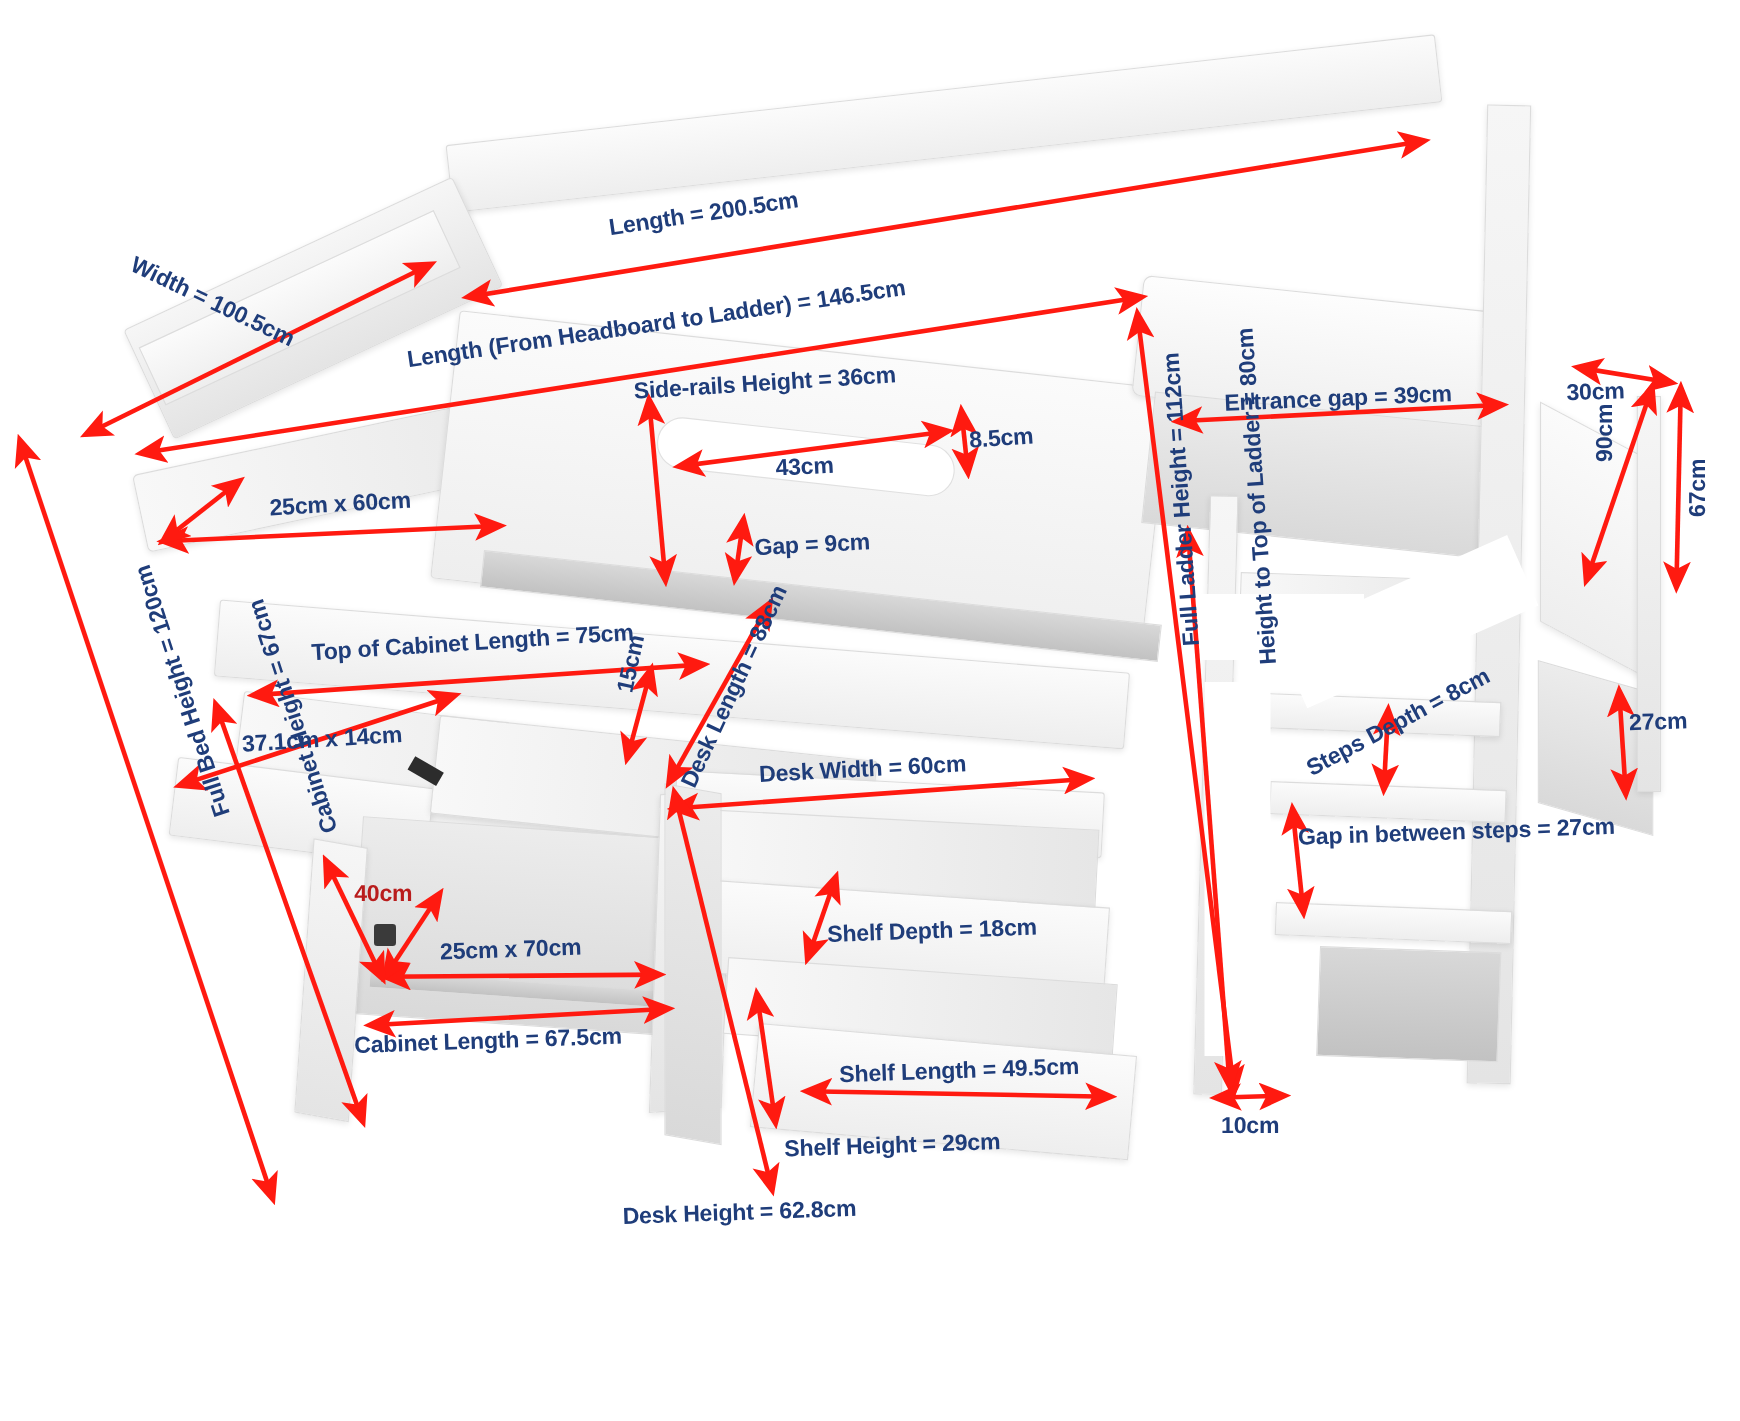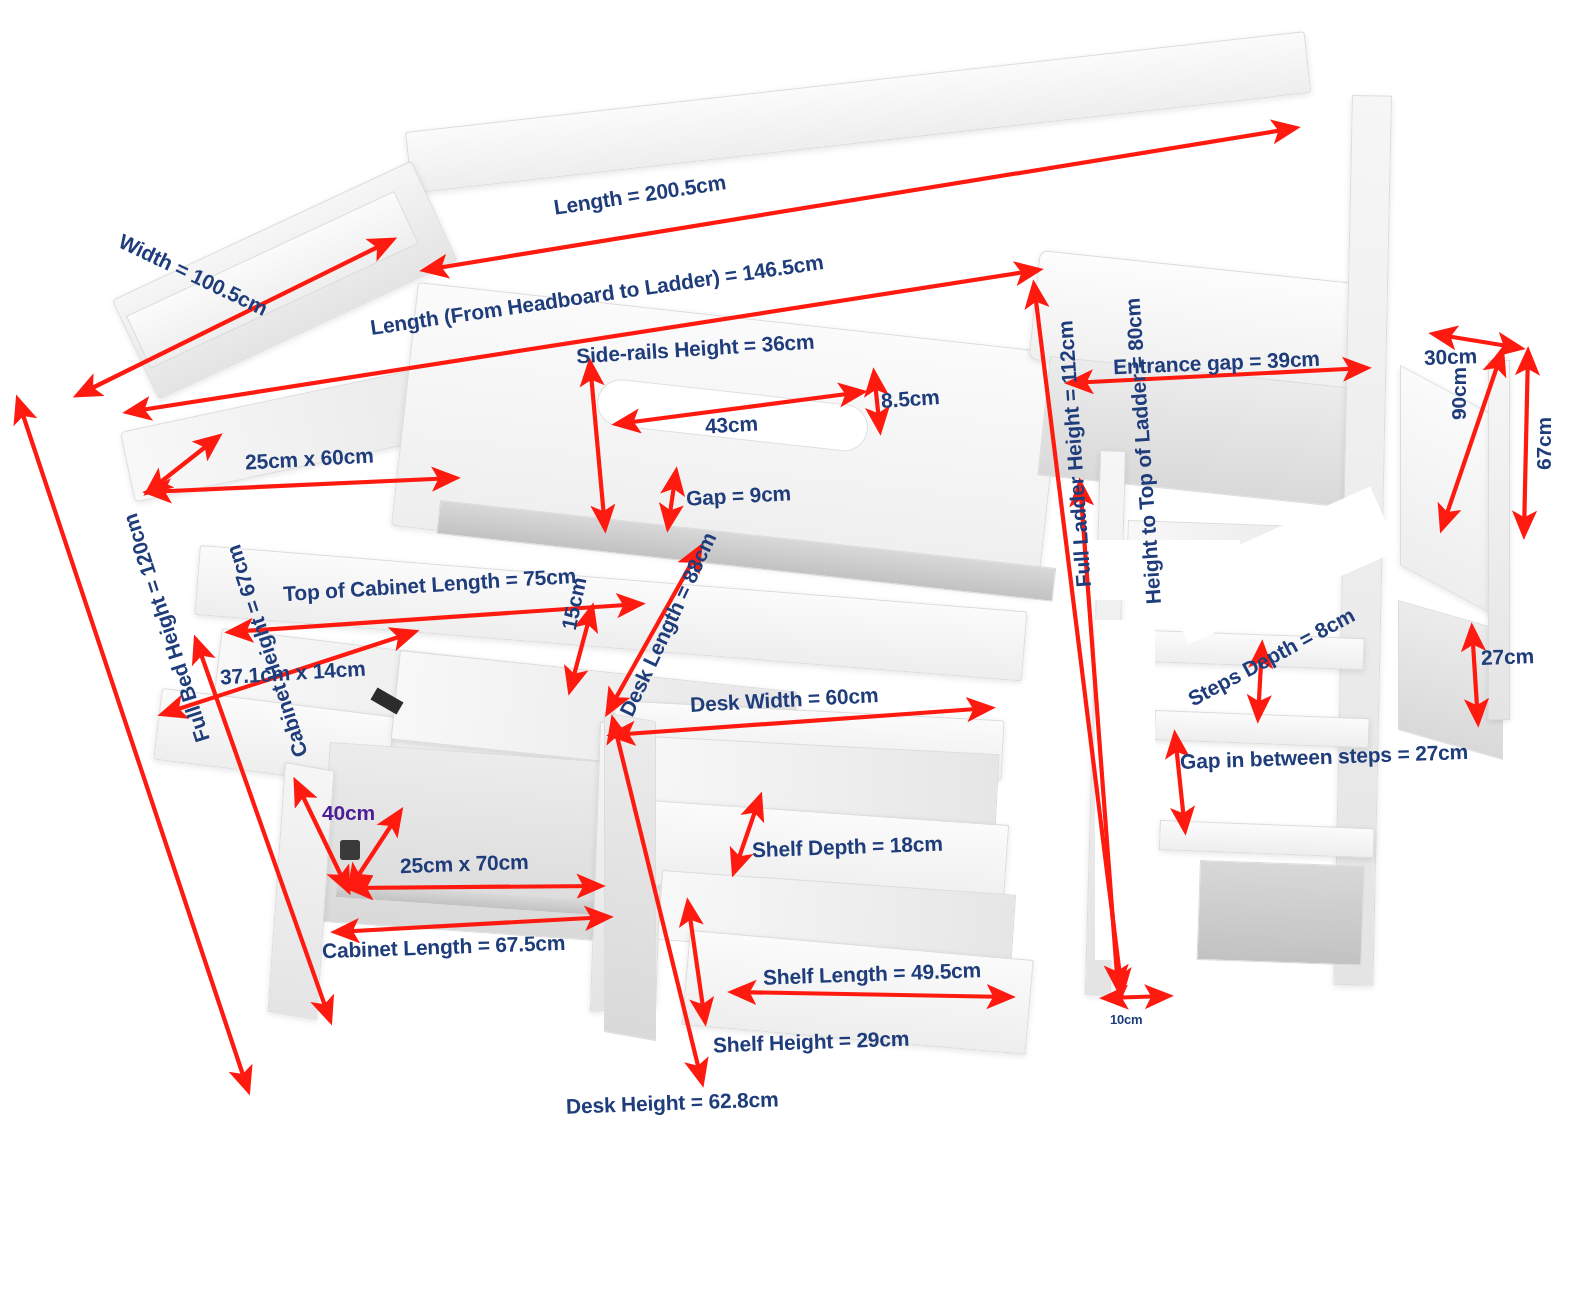--- a/index.html
+++ b/index.html
@@ -16,21 +16,21 @@
   .g3{background:linear-gradient(90deg,#f8f8f8 0%,#e6e6e6 100%);}
   .g4{background:linear-gradient(180deg,#ececec 0%,#d9d9d9 100%);}
   .dark{background:linear-gradient(180deg,#d8d8d8 0%,#c2c2c2 100%);}
   .mat{background:linear-gradient(180deg,#fdfdfd 0%,#f0f0f0 100%);border-radius:8px;}
   .hole{background:#ffffff;border:1px solid #e0e0e0;border-radius:40px;}
 
   
   .anno{position:absolute;inset:0;pointer-events:none;}
   .lbl{position:absolute;color:#1F3D7A;font-weight:bold;white-space:nowrap;
        font-family:"Liberation Sans",sans-serif;letter-spacing:-.2px;}
-  .lbl.blk{color:#4c1d95;}
+  .lbl.blk{color:#b91c1c;}
   svg.arrows{position:absolute;left:0;top:0;width:1582px;height:1292px;}
 </style>
 </head>
 <body>
 
 <div id="stage">
 
   <div class="photo">
 
     <div class="pc g1 sh" style="left:405px;top:132px;width:905px;height:62px;transform:rotate(-6.4deg);transform-origin:left top;border-radius:3px;"></div>
@@ -218,21 +218,21 @@
     <div class="lbl" style="left:1113px;top:351px;font-size:21px;transform:rotate(-2.4deg);">Entrance gap = 39cm</div>
 
     <div class="lbl" style="left:1072px;top:588px;font-size:21px;transform:rotate(-94deg);transform-origin:left top;">Full Ladder Height = 112cm</div>
 
     <div class="lbl" style="left:1142px;top:605px;font-size:21px;transform:rotate(-94deg);transform-origin:left top;">Height to Top of Ladder = 80cm</div>
 
     <div class="lbl" style="left:1184px;top:690px;font-size:21px;transform:rotate(-28deg);transform-origin:left top;">Steps Depth = 8cm</div>
 
     <div class="lbl" style="left:1180px;top:745px;font-size:21px;transform:rotate(-2deg);">Gap in between steps = 27cm</div>
 
-    <div class="lbl" style="left:1110px;top:1012px;font-size:13px;">10cm</div>
+    <div class="lbl" style="left:1110px;top:1012px;font-size:21px;">10cm</div>
 
     <div class="lbl" style="left:1424px;top:345px;font-size:21px;transform:rotate(-2deg);">30cm</div>
 
     <div class="lbl" style="left:1447px;top:420px;font-size:21px;transform:rotate(-90deg);transform-origin:left top;">90cm</div>
 
     <div class="lbl" style="left:1532px;top:470px;font-size:21px;transform:rotate(-90deg);transform-origin:left top;">67cm</div>
 
     <div class="lbl" style="left:1481px;top:645px;font-size:21px;transform:rotate(-2deg);">27cm</div>
 
   </div>

